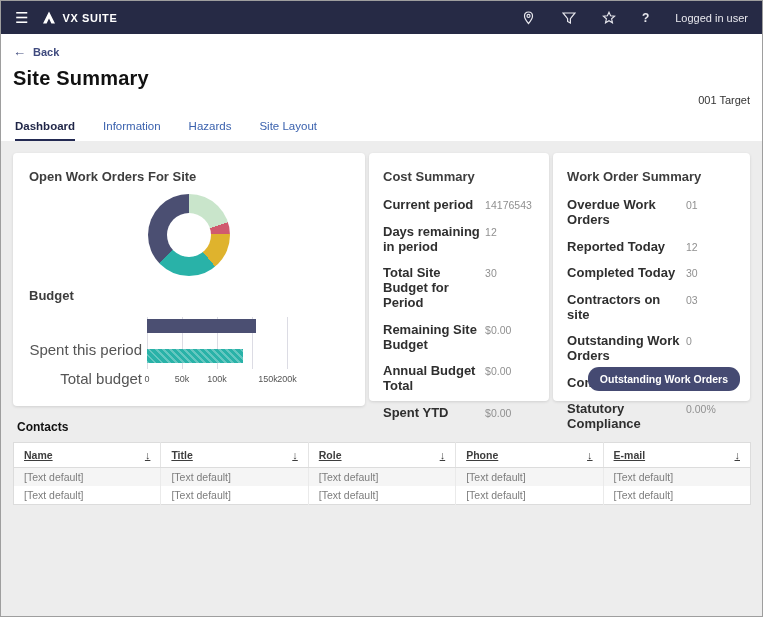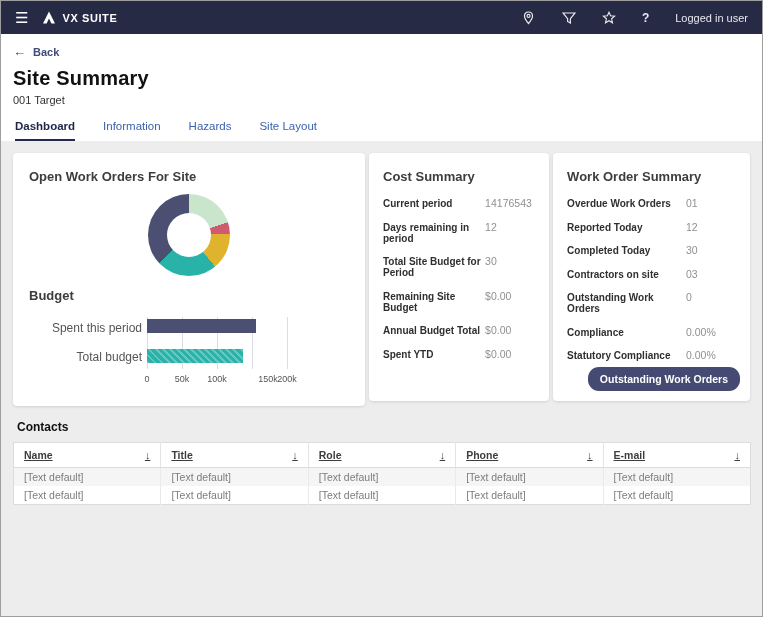--- a/index.html
+++ b/index.html
@@ -16,21 +16,21 @@
   .tb-icon { width:14px; height:14px; display:inline-flex; align-items:center; justify-content:center; cursor:pointer; }
   .tb-icon svg { display:block; }
   .help-glyph { color:#e8e8ee; font-size:12px; font-weight:700; cursor:pointer; }
   .user-label { color:#e8e8ee; font-size:11px; cursor:pointer; }
 
   
   .pagehead { background:#fff; padding:8px 12px 0 12px; flex:0 0 auto; }
   .back-link { display:inline-flex; align-items:center; gap:7px; color:#3f4a7e; font-size:11px; font-weight:700; cursor:pointer; }
   .back-arrow { font-size:13px; font-weight:400; }
   .page-title { font-size:20px; font-weight:700; color:#111; margin-top:7px; letter-spacing:0.2px; }
-  .page-subtitle { font-size:11px; color:#333; margin-top:4px; }
+  .page-subtitle { font-size:11px; color:#333; margin-top:4px;text-align:right; }
   .tabs { display:flex; gap:28px; margin-top:14px; padding-left:2px; }
   .tab { font-size:11.5px; color:#3b62ae; padding-bottom:7px; border-bottom:2px solid transparent; cursor:pointer; }
   .tab.active { color:#1f2547; font-weight:700; border-bottom-color:#232a52; }
 
   
   .content { flex:1 1 auto; background:#ededed; padding:12px; overflow:hidden; }
   .cards-row { display:flex; gap:4px; align-items:flex-start; }
   .card { background:#fff; border-radius:4px; box-shadow:0 1px 3px rgba(0,0,0,0.12); }
   .card-a { width:356px; height:253px; padding:16px; }
   .card-b { width:182px; height:248px; padding:16px 14px; }
@@ -40,36 +40,36 @@
   
   .donut-wrap { display:flex; justify-content:center; margin-top:10px; }
   .donut { width:82px; height:82px; border-radius:50%; position:relative; }
   .donut-hole { position:absolute; left:50%; top:50%; width:44px; height:44px; margin:-22px 0 0 -22px; border-radius:50%; background:#fff; }
 
   .budget-title { font-size:13px; font-weight:700; color:#3d3d3d; margin-top:12px; }
 
   
   .bchart { display:flex; margin-top:14px; margin-left:14px; }
   .bchart-labels { position:relative; width:104px; height:52px; }
-  .bchart-label { position:absolute; right:5px; font-size:12px; color:#555; white-space:nowrap; }
+  .bchart-label { position:absolute; right:5px; font-size:15px; color:#555; white-space:nowrap;margin-top:20px; }
   .bchart-label.l0 { top:4px; }
   .bchart-label.l1 { top:33px; }
   .plot { position:relative; width:152px; height:52px; }
   .gridline { position:absolute; top:0; bottom:0; width:1px; background:#dcdce4; }
   .hbar { position:absolute; left:0; height:14px; }
   .hbar.b0 { top:2px; }
   .hbar.b1 { top:32px; }
   .hbar.hatched { background-image:repeating-linear-gradient(45deg, rgba(255,255,255,0.28) 0 2px, transparent 2px 5px); }
   .ticks { position:relative; width:152px; height:12px; margin-top:5px; }
   .tick-label { position:absolute; width:30px; margin-left:-15px; text-align:center; font-size:9px; color:#555; }
 
   
   .sum-rows { margin-top:13px; }
   .sum-row { display:flex; align-items:baseline; margin-bottom:11.5px; }
-  .sum-label { flex:1; font-size:10px; font-weight:700; color:#2f2f2f; }
+  .sum-label { flex:1; font-size:13px; font-weight:700; color:#2f2f2f; }
   .sum-value { width:50px; font-size:10.5px; color:#909090; }
   .wos-btn { position:absolute; right:10px; bottom:10px; background:#454a72; color:#fff; font-family:"Liberation Sans",sans-serif; font-size:10.5px; font-weight:700; border:none; border-radius:11px; padding:6px 12px; cursor:pointer; }
 
   
   .contacts-title { font-size:12px; font-weight:700; color:#111; margin:14px 4px 8px 4px; }
   .contacts-table { width:738px; border-collapse:collapse; background:#fff; border:1px solid #dcdcdc; table-layout:fixed; }
   .contacts-table th { font-size:10.5px; font-weight:700; color:#3d3d3d; text-align:left; padding:6px 10px; border-right:1px solid #e4e4e4; border-bottom:1px solid #dcdcdc; cursor:pointer; background:#fff;text-decoration:underline; }
   .contacts-table th:last-child { border-right:none; }
   .th-inner { display:flex; align-items:center; }
   .th-text { flex:1; }

